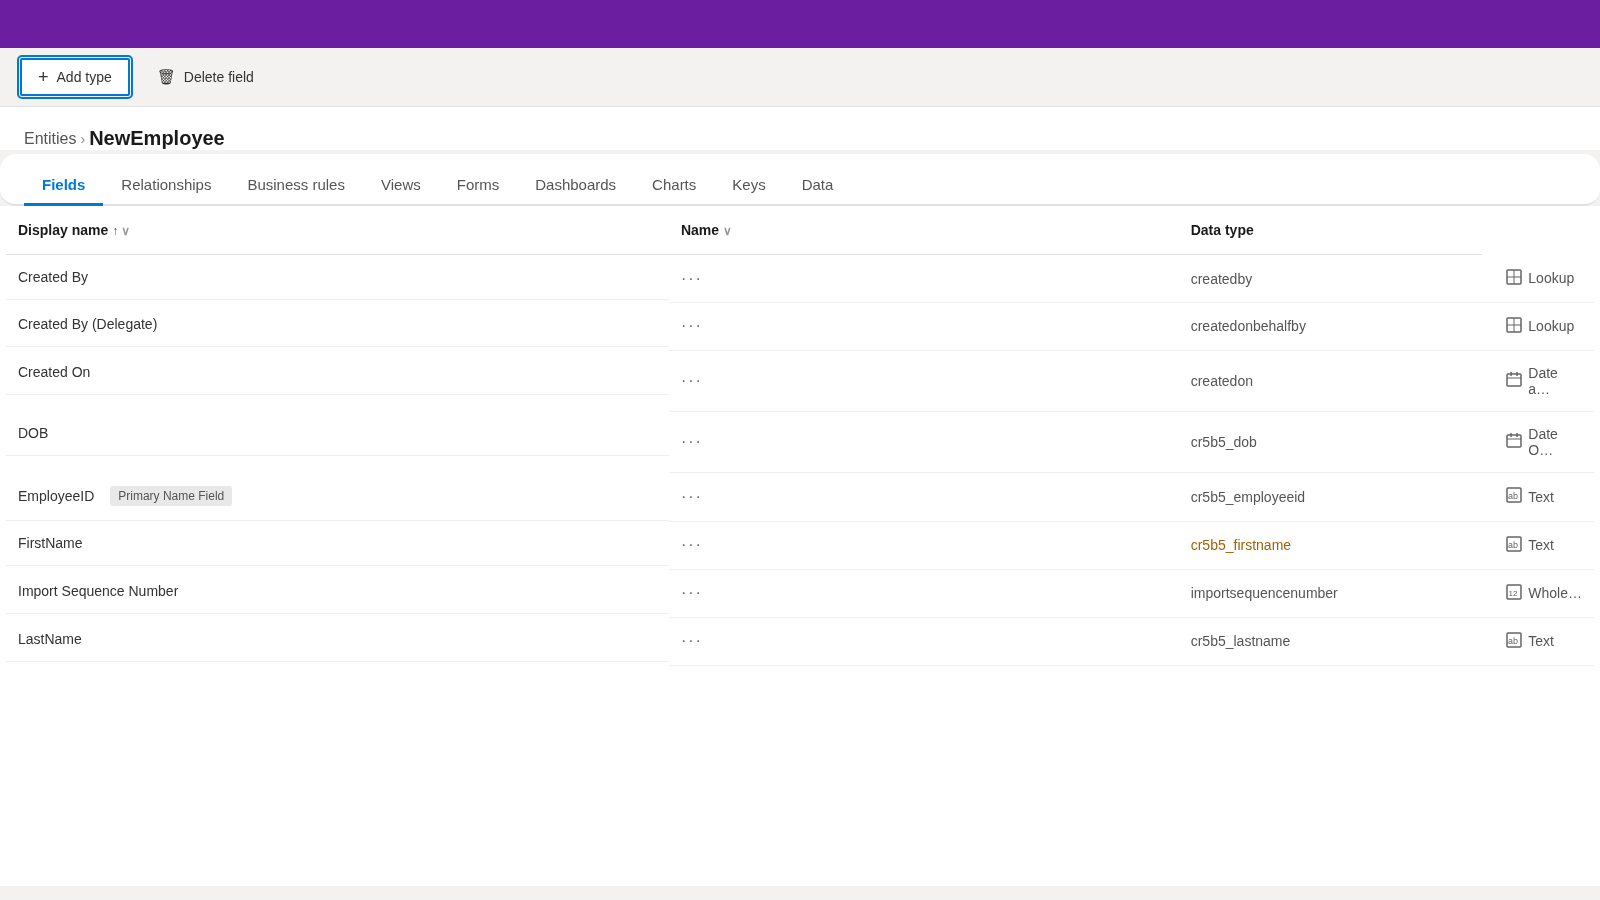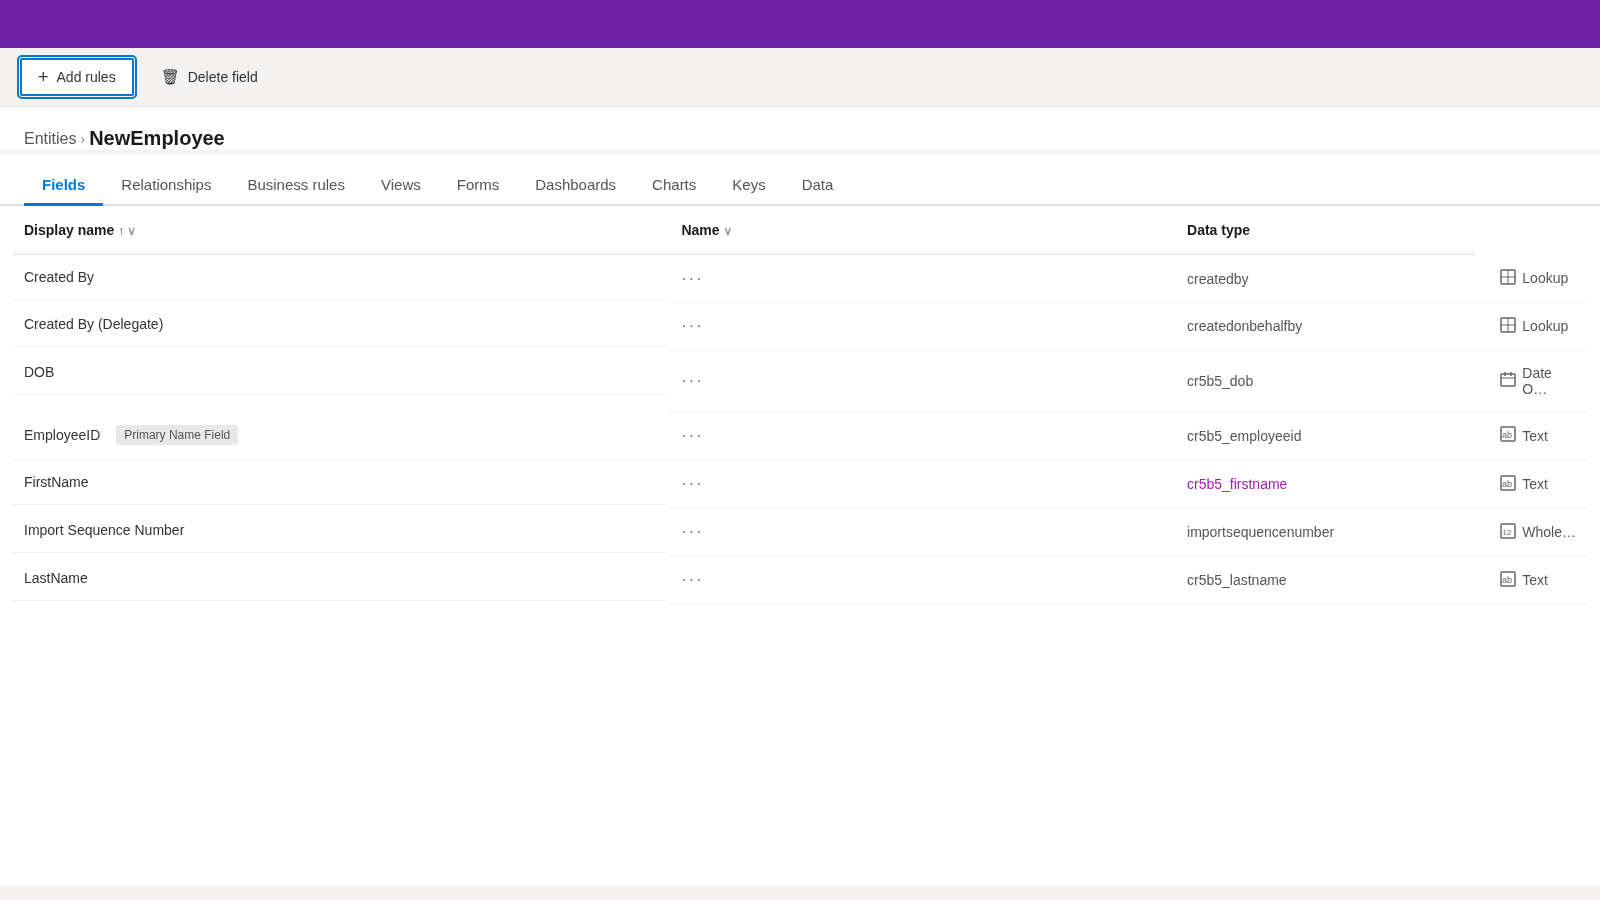--- a/index.html
+++ b/index.html
@@ -77,39 +77,40 @@
     }
 
     
     .tabs {
       display: flex;
       align-items: flex-end;
       padding: 12px 24px 0 24px;
       gap: 0;
       border-bottom: 2px solid #e0e0e0;
       margin-top: 4px;
+      border-radius: 16px;
     }
     .tab {
       padding: 10px 18px;
       font-size: 15px;
       color: #555;
       cursor: pointer;
       border-bottom: 3px solid transparent;
       margin-bottom: -2px;
       white-space: nowrap;
     }
     .tab.active {
       color: #0078d4;
       border-bottom: 3px solid #0078d4;
       font-weight: 600;
     }
 
     
     .content {
-      padding: 0 12px;
+      padding: 0 6px;
       background: white;
       min-height: calc(900px - 220px);
     }
 
     
     .data-table {
       width: 100%;
       border-collapse: collapse;
     }
     .data-table th {
@@ -166,21 +167,21 @@
     }
   </style>
 </head>
 <body>
 
 <div class="top-bar"></div>
 
 <div class="toolbar">
   <button class="toolbar-btn highlighted">
     <span style="font-size:18px; font-weight:300; line-height:1;">+</span>
-    <span>Add rules</span>
+    <span>Add type</span>
   </button>
   <button class="toolbar-btn-delete">
     <span style="font-size:15px;">🗑</span>
     <span>Delete field</span>
   </button>
 </div>
 
 <div class="breadcrumb-area" style="background:white; padding-top:20px; padding-left:24px;">
   <div class="breadcrumb">
     <span class="breadcrumb-link">Entities</span>
@@ -249,31 +250,47 @@
       <span><svg viewBox="0 0 16 16" fill="none" xmlns="http://www.w3.org/2000/svg">
         <rect x="1" y="1" width="14" height="14" rx="1" stroke="#666" stroke-width="1.5"></rect>
         <line x1="1" y1="8" x2="15" y2="8" stroke="#666" stroke-width="1"></line>
         <line x1="8" y1="1" x2="8" y2="15" stroke="#666" stroke-width="1"></line>
       </svg></span>
       <span style="color:#555;">Lookup</span>
     </span></td>
         </tr>
         <tr>
           <td style="display: flex; align-items: center; gap: 8px; padding: 14px 12px; border-bottom: 1px solid rgb(240, 240, 240);">
-            <span>DOB</span>
-          </td>
-          <td><span style="color:#666; letter-spacing:2px; cursor:pointer; font-size:16px;">···</span></td>
-          <td style="color: rgb(85, 85, 85);"><span>cr5b5_dob</span></td>
+            <span>Created On</span>
+          </td>
+          <td><span style="color:#666; letter-spacing:2px; cursor:pointer; font-size:16px;">···</span></td>
+          <td style="color: rgb(85, 85, 85);"><span>createdon</span></td>
           <td><span class="datatype-icon">
       <span><svg viewBox="0 0 16 16" fill="none" xmlns="http://www.w3.org/2000/svg">
         <rect x="1" y="3" width="14" height="12" rx="1" stroke="#666" stroke-width="1.5"></rect>
         <line x1="1" y1="7" x2="15" y2="7" stroke="#666" stroke-width="1"></line>
         <line x1="5" y1="1" x2="5" y2="5" stroke="#666" stroke-width="1.5"></line>
         <line x1="11" y1="1" x2="11" y2="5" stroke="#666" stroke-width="1.5"></line>
       </svg></span>
+      <span style="color:#555;">Date a…</span>
+    </span></td>
+        </tr>
+        <tr>
+          <td style="display: flex; align-items: center; gap: 8px; padding: 14px 12px; border-bottom: 1px solid rgb(240, 240, 240);">
+            <span>DOB</span>
+          </td>
+          <td><span style="color:#666; letter-spacing:2px; cursor:pointer; font-size:16px;">···</span></td>
+          <td style="color: rgb(85, 85, 85);"><span>cr5b5_dob</span></td>
+          <td><span class="datatype-icon">
+      <span><svg viewBox="0 0 16 16" fill="none" xmlns="http://www.w3.org/2000/svg">
+        <rect x="1" y="3" width="14" height="12" rx="1" stroke="#666" stroke-width="1.5"></rect>
+        <line x1="1" y1="7" x2="15" y2="7" stroke="#666" stroke-width="1"></line>
+        <line x1="5" y1="1" x2="5" y2="5" stroke="#666" stroke-width="1.5"></line>
+        <line x1="11" y1="1" x2="11" y2="5" stroke="#666" stroke-width="1.5"></line>
+      </svg></span>
       <span style="color:#555;">Date O…</span>
     </span></td>
         </tr>
         <tr>
           <td style="display: flex; align-items: center; gap: 8px; padding: 14px 12px; border-bottom: 1px solid rgb(240, 240, 240);">
             <span>EmployeeID</span>
             <span class="badge">Primary Name Field</span>
           </td>
           <td><span style="color:#666; letter-spacing:2px; cursor:pointer; font-size:16px;">···</span></td>
           <td style="color: rgb(85, 85, 85);"><span>cr5b5_employeeid</span></td>
@@ -283,21 +300,21 @@
         <text x="2" y="12" font-size="9" fill="#666" font-family="Arial">ab</text>
       </svg></span>
       <span style="color:#555;">Text</span>
     </span></td>
         </tr>
         <tr>
           <td style="display: flex; align-items: center; gap: 8px; padding: 14px 12px; border-bottom: 1px solid rgb(240, 240, 240);">
             <span>FirstName</span>
           </td>
           <td><span style="color:#666; letter-spacing:2px; cursor:pointer; font-size:16px;">···</span></td>
-          <td style="color: #a21caf;"><span>cr5b5_firstname</span></td>
+          <td style="color: #a16207;"><span>cr5b5_firstname</span></td>
           <td><span class="datatype-icon">
       <span><svg viewBox="0 0 16 16" fill="none" xmlns="http://www.w3.org/2000/svg">
         <rect x="1" y="1" width="14" height="14" rx="1" stroke="#666" stroke-width="1.5"></rect>
         <text x="2" y="12" font-size="9" fill="#666" font-family="Arial">ab</text>
       </svg></span>
       <span style="color:#555;">Text</span>
     </span></td>
         </tr>
         <tr>
           <td style="display: flex; align-items: center; gap: 8px; padding: 14px 12px; border-bottom: 1px solid rgb(240, 240, 240);">

